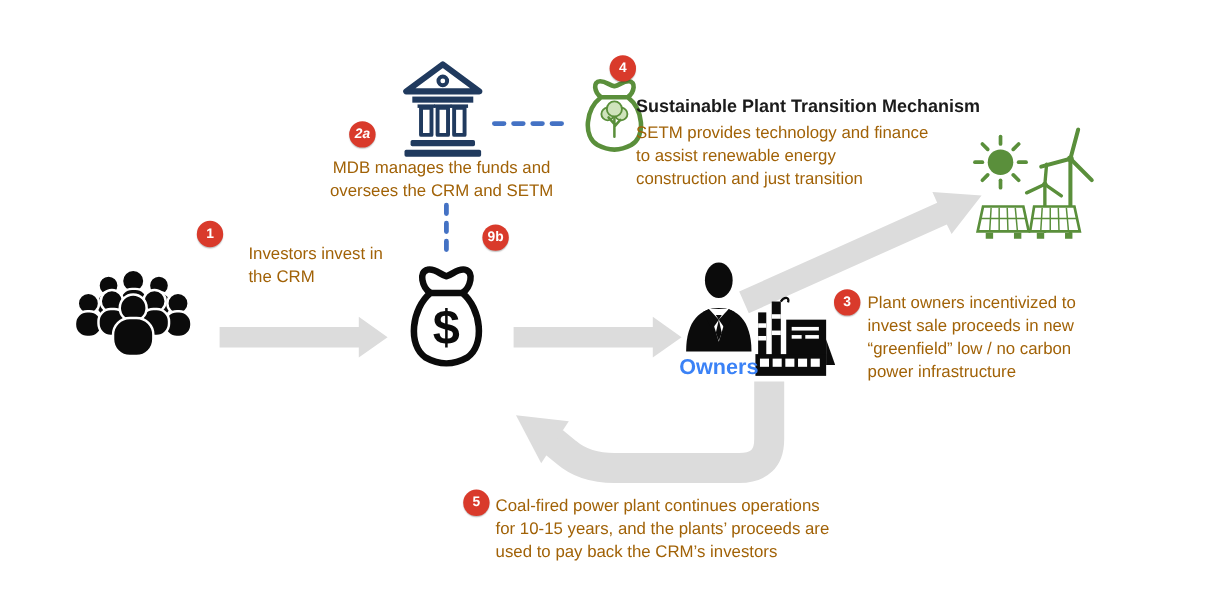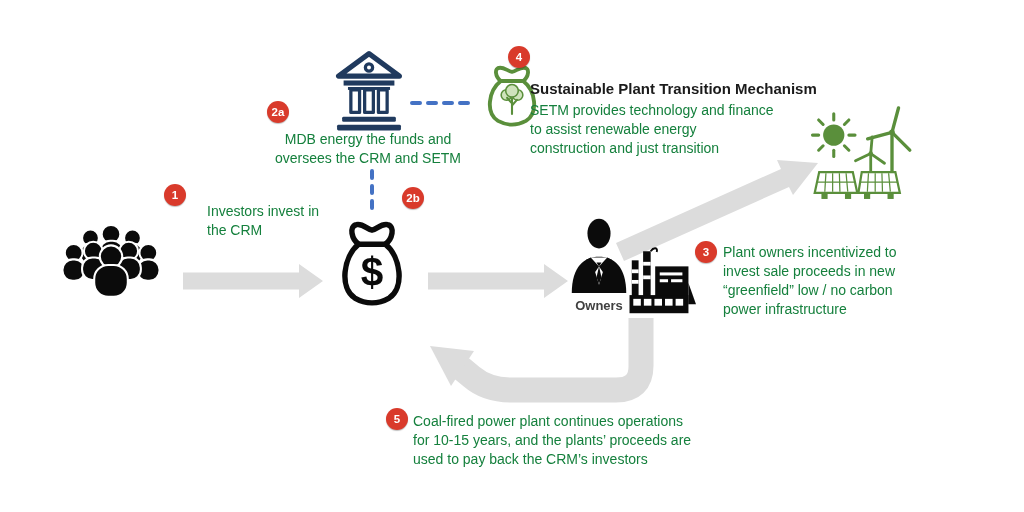--- a/index.html
+++ b/index.html
@@ -10,25 +10,25 @@
   .abs{position:absolute;}
   svg{display:block;}
   .arrows-layer{position:absolute; left:0; top:0; width:1024px; height:512px;}
   .badge{
     position:absolute; width:22px; height:22px; border-radius:50%;
     background:#d93a2b; color:#ffffff; font-weight:bold; font-size:11.5px;
     display:flex; align-items:center; justify-content:center;
     box-shadow:0 1px 1px rgba(0,0,0,0.25);
   }
   .step{
-    position:absolute; font-size:14px; line-height:19px; color:#15803d;
+    position:absolute; font-size:14px; line-height:19px; color:#a16207;
     white-space:pre-line;
   }
   .node-label{
-    position:absolute; font-size:13px; font-weight:bold; color:#404040;
+    position:absolute; font-size:18px; font-weight:bold; color:#3b82f6;
     line-height:18px; text-align:center; white-space:pre-line;
   }
   .setm-title{
     position:absolute; font-size:15px; font-weight:bold; color:#1b1b1b;
   }
   .caption-center{ text-align:center; }
 </style>
 </head>
 <body>
 
@@ -178,27 +178,27 @@
         <line x1="93" y1="136" x2="160" y2="136"></line>
       </g>
       <rect x="24" y="157" width="11" height="9" fill="#5a8f3b"></rect>
       <rect x="66" y="157" width="11" height="9" fill="#5a8f3b"></rect>
       <rect x="100" y="157" width="11" height="9" fill="#5a8f3b"></rect>
       <rect x="142" y="157" width="11" height="9" fill="#5a8f3b"></rect>
     </g>
   </svg>
 
   <div class="badge" style="left:164px; top:184px;">1</div>
-  <div class="badge" style="left:267px; top:101px;">2a</div>
-  <div class="badge" style="left:402px; top:187px;">2b</div>
+  <div class="badge" style="left:291px; top:101px;font-style:italic;">2a</div>
+  <div class="badge" style="left:402px; top:187px;">9b</div>
   <div class="badge" style="left:695px; top:241px;">3</div>
   <div class="badge" style="left:508px; top:46px;">4</div>
   <div class="badge" style="left:386px; top:408px;">5</div>
 
-  <div class="step caption-center" style="left:248px; top:130px; width:240px;">MDB energy the funds and
+  <div class="step caption-center" style="left:248px; top:130px; width:240px;">MDB manages the funds and
 oversees the CRM and SETM</div>
 
   <div class="setm-title" style="left:530px; top:80px;">Sustainable Plant Transition Mechanism</div>
   <div class="step" style="left:530px; top:101px;">SETM provides technology and finance
 to assist renewable energy
 construction and just transition</div>
 
   <div class="step" style="left:191px; top:202px;margin-left:16px;">Investors invest in
 the CRM</div>
 

